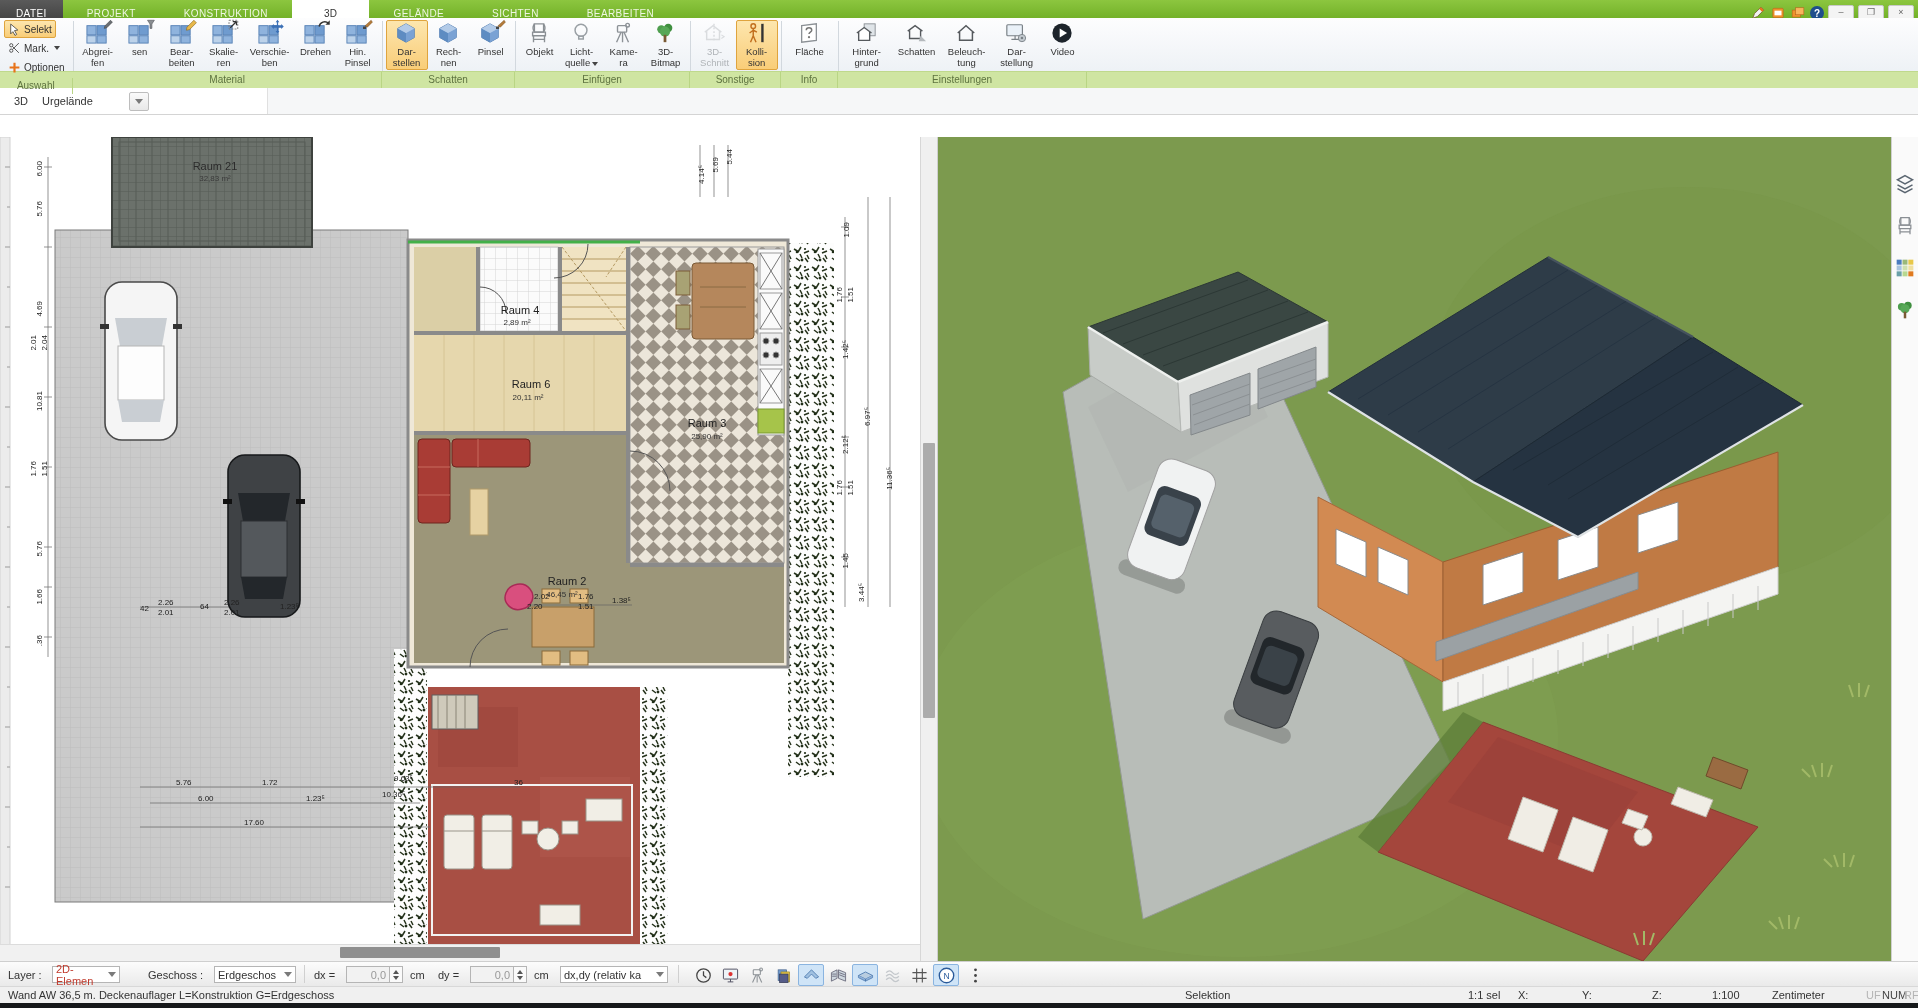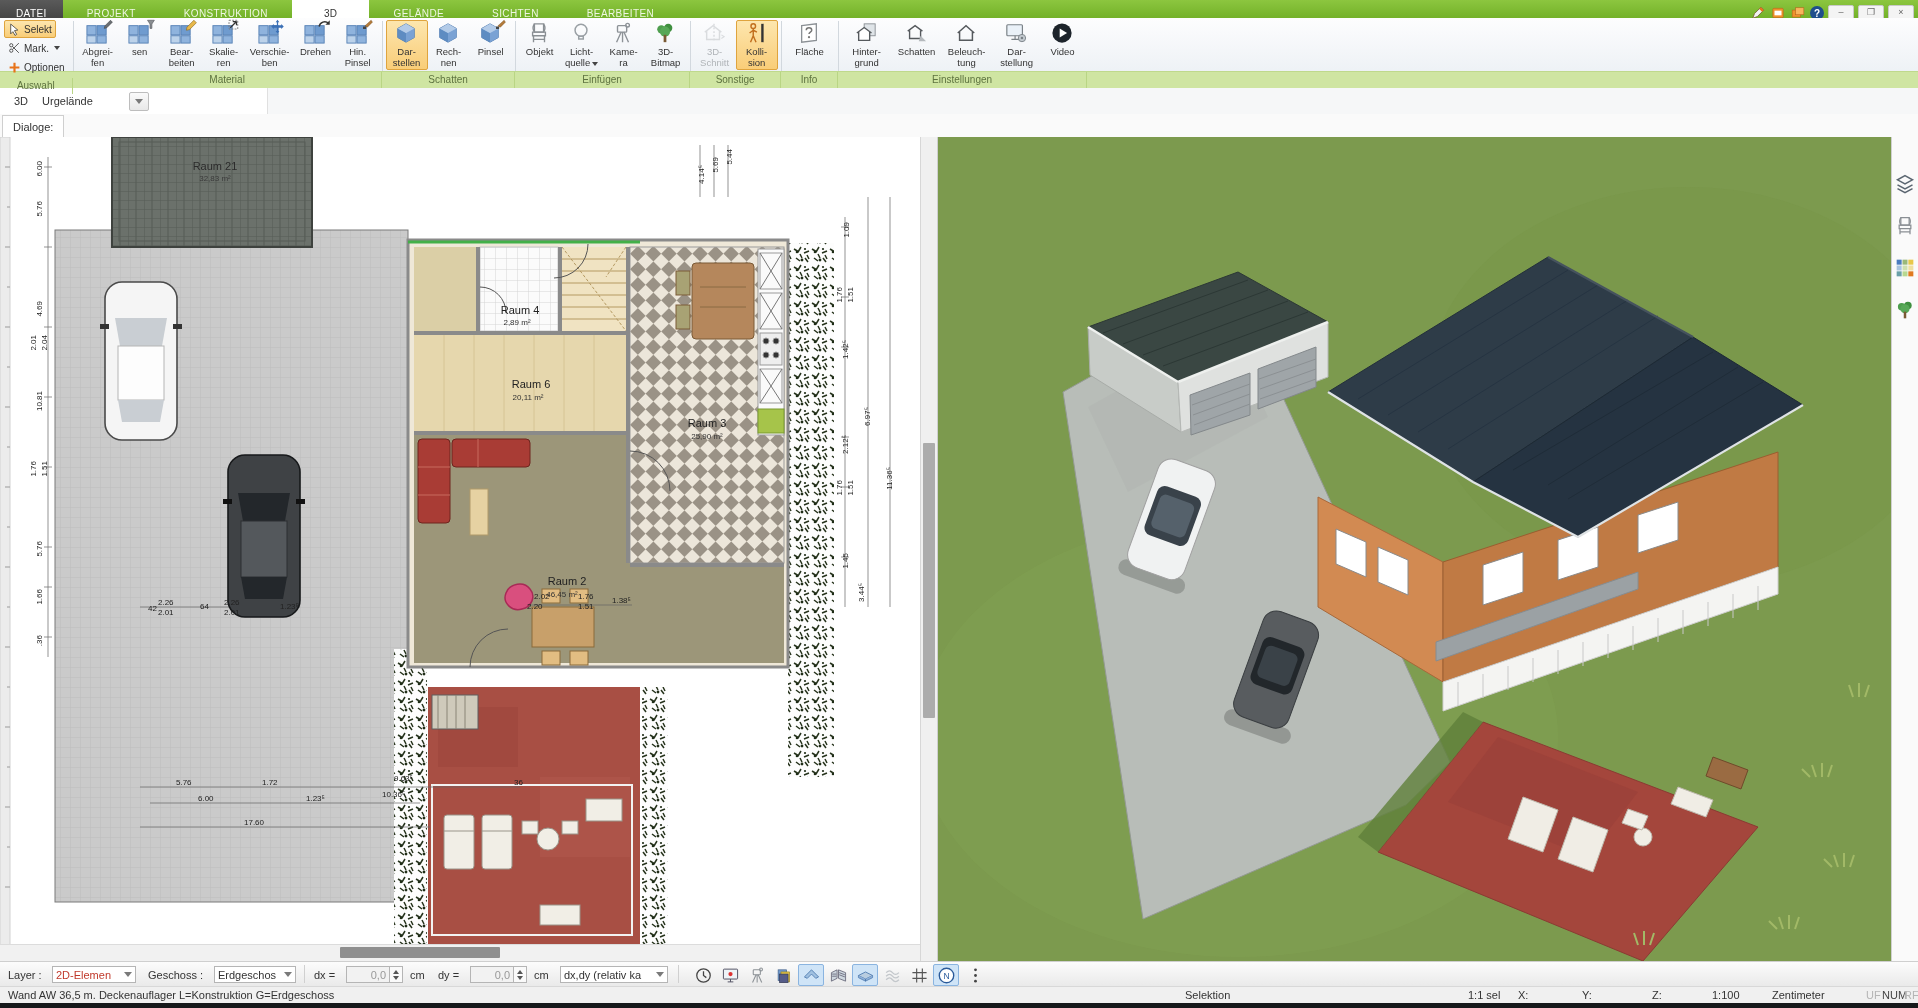--- a/index.html
+++ b/index.html
@@ -535,23 +535,20 @@
   <div class="viewbar">
     <div class="vb-left">
       <span>3D</span>
       <span>Urgelände</span>
       <span class="vb-combo-btn">
           <i class="chev"></i>
         </span>
     </div>
   </div>
 
-  <div class="dialogbar">
-    <div class="dlg-tab">Dialoge:</div>
-  </div>
 
   <div class="main">
 
     <div class="plan2d">
       <div class="plan-wrap">
         <svg class="plan-svg" width="920" height="808" viewBox="0 0 920 808">
           <defs>
             <pattern id="pv" width="10" height="10" patternUnits="userSpaceOnUse">
                 <rect width="10" height="10" fill="#cacaca"></rect>
                 <path d="M0 0H10M0 0V10" stroke="#bdbdbd" stroke-width="1"></path>
@@ -730,21 +727,21 @@
         <span class="dim v" style="left:836px;top:150px">1.76</span>
         <span class="dim v" style="left:847px;top:150px">1.51</span>
         <span class="dim v" style="left:842px;top:203px">1.42⁵</span>
         <span class="dim v" style="left:864px;top:270px">6.97⁵</span>
         <span class="dim v" style="left:886px;top:330px">11.36⁵</span>
         <span class="dim v" style="left:842px;top:298px">2.12⁵</span>
         <span class="dim v" style="left:836px;top:343px">1.76</span>
         <span class="dim v" style="left:847px;top:343px">1.51</span>
         <span class="dim v" style="left:842px;top:416px">1.45</span>
         <span class="dim v" style="left:858px;top:446px">3.44⁵</span>
-        <span class="dim" style="left:148px;top:468px">42</span>
+        <span class="dim" style="left:140px;top:468px">42</span>
         <span class="dim" style="left:158px;top:462px">2.26</span>
         <span class="dim" style="left:158px;top:472px">2.01</span>
         <span class="dim" style="left:200px;top:466px">64</span>
         <span class="dim" style="left:224px;top:462px">2.26</span>
         <span class="dim" style="left:224px;top:472px">2.01</span>
         <span class="dim" style="left:280px;top:466px">1.23⁵</span>
         <span class="dim" style="left:534px;top:456px">2.02</span>
         <span class="dim" style="left:527px;top:466px">2.20</span>
         <span class="dim" style="left:578px;top:456px">1.76</span>
         <span class="dim" style="left:578px;top:466px">1.51</span>
@@ -860,21 +857,21 @@
       <span class="side-btn">
           <svg>
             <use href="#tre"></use>
           </svg>
         </span>
     </div>
   </div>
 
   <div class="btoolbar">
     <span class="bt-item" style="left:8px">Layer :</span>
-    <span class="bt-item bt-dd" style="left:52px;width:84px;color:#c0392b">
+    <span class="bt-item bt-dd" style="left:52px;width:68px;color:#c0392b">
         <span>2D-Elemen</span>
         <i class="chev"></i>
       </span>
     <span class="bt-item" style="left:148px">Geschoss :</span>
     <span class="bt-item bt-dd" style="left:214px;width:82px">
         <span>Erdgeschos</span>
         <i class="chev"></i>
       </span>
     <span class="bt-sep" style="left:304px"></span>
     <span class="bt-item" style="left:314px">dx =</span>

